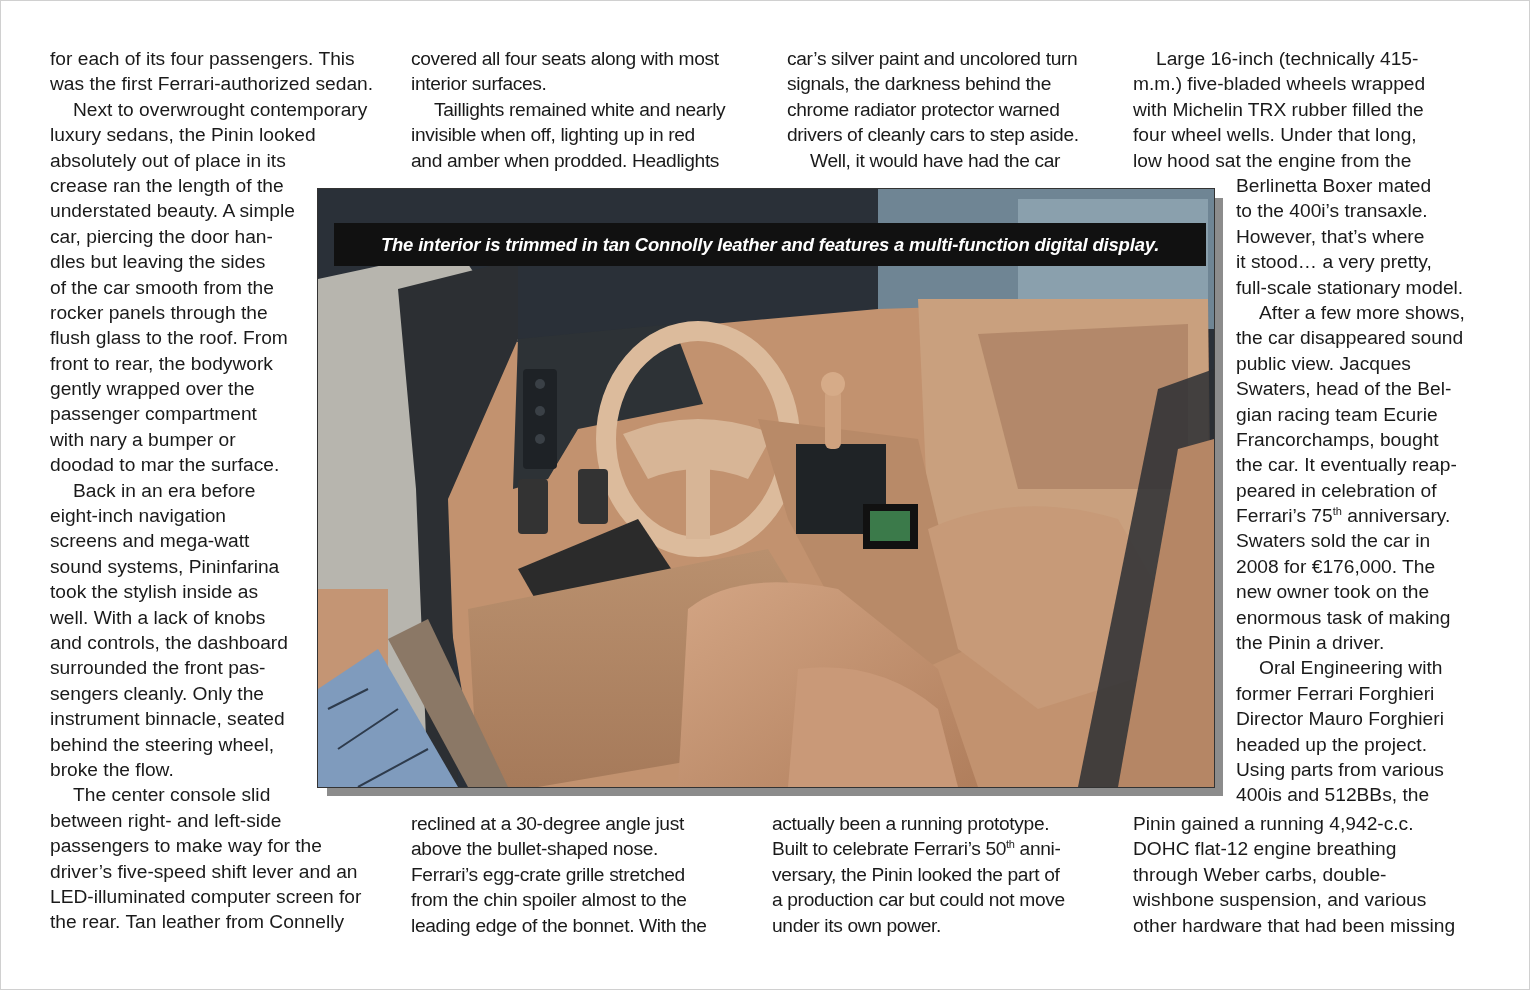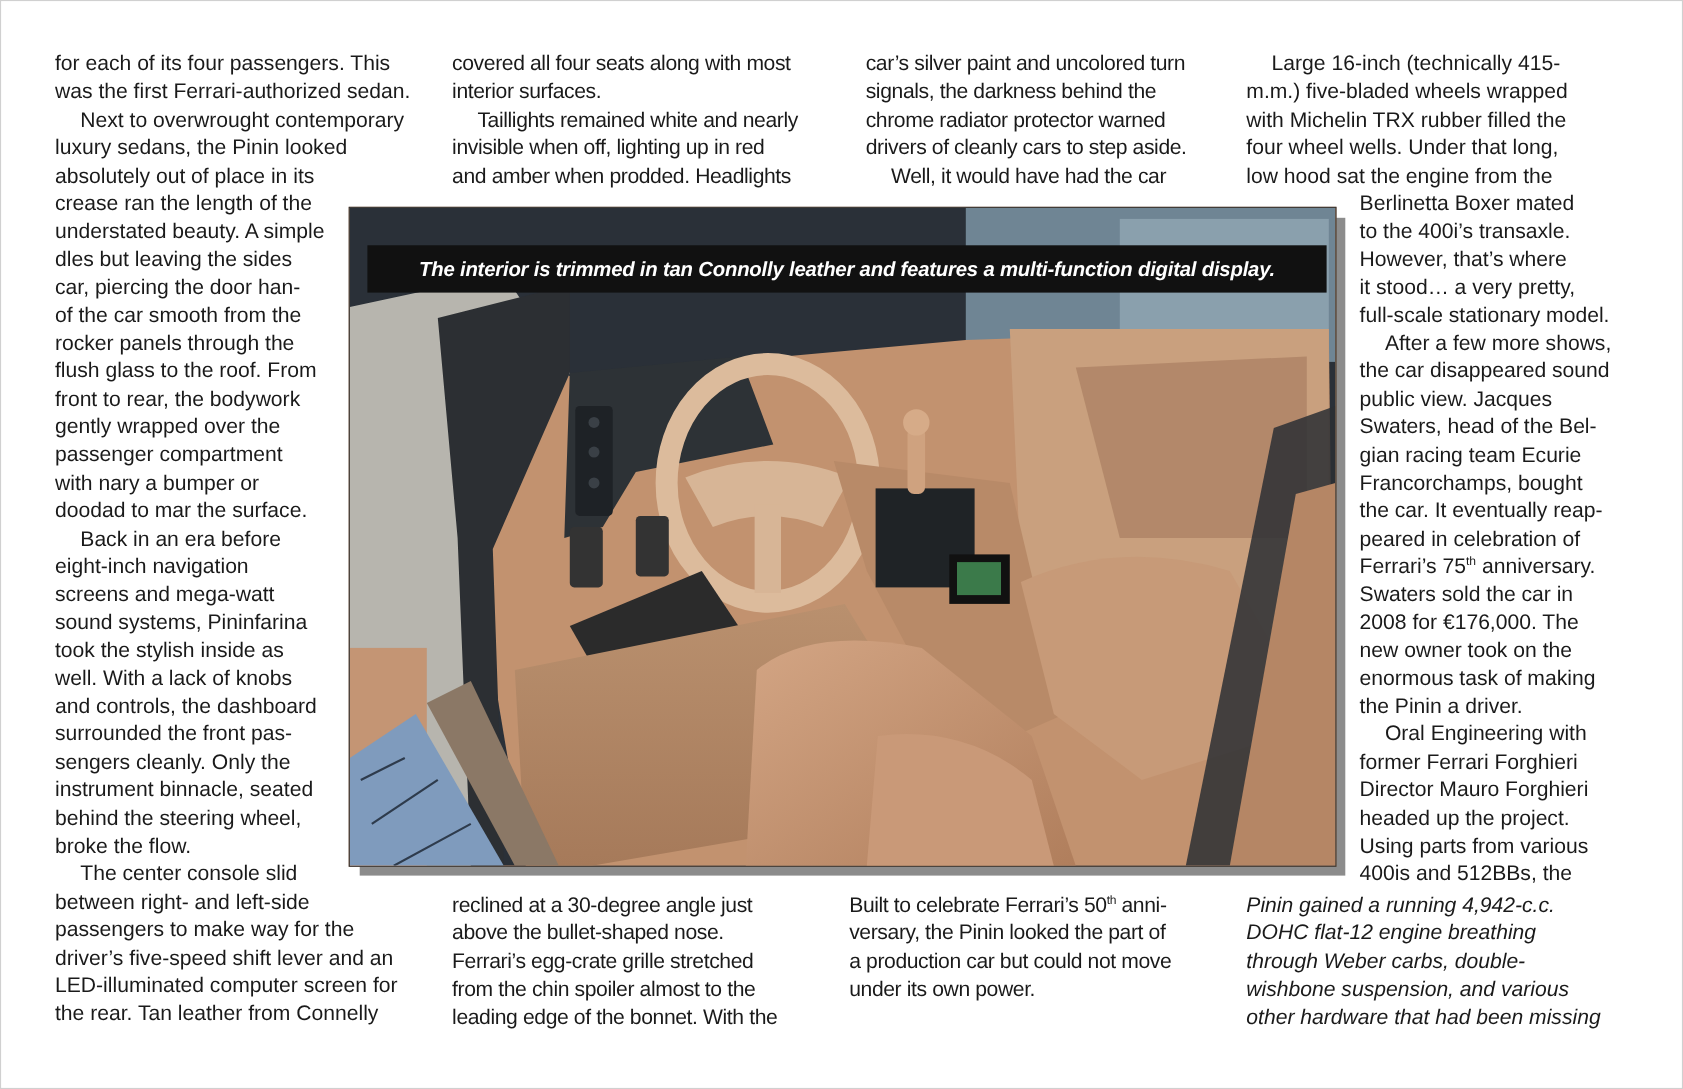--- a/index.html
+++ b/index.html
@@ -38,22 +38,22 @@
 <div class="page-frame"></div>
 
 <div class="col" id="c1" style="left:50px; top:46px;">
     <span class="ln">for each of its four passengers. This</span>
     <span class="ln">was the first Ferrari-authorized sedan.</span>
     <span class="ln ind">Next to overwrought contemporary</span>
     <span class="ln">luxury sedans, the Pinin looked</span>
     <span class="ln">absolutely out of place in its</span>
     <span class="ln">crease ran the length of the</span>
     <span class="ln">understated beauty. A simple</span>
+    <span class="ln">car, piercing the door han-</span>
     <span class="ln">dles but leaving the sides</span>
-    <span class="ln">car, piercing the door han-</span>
     <span class="ln">of the car smooth from the</span>
     <span class="ln">rocker panels through the</span>
     <span class="ln">flush glass to the roof. From</span>
     <span class="ln">front to rear, the bodywork</span>
     <span class="ln">gently wrapped over the</span>
     <span class="ln">passenger compartment</span>
     <span class="ln">with nary a bumper or</span>
     <span class="ln">doodad to mar the surface.</span>
     <span class="ln ind">Back in an era before</span>
     <span class="ln">eight-inch navigation</span>
@@ -91,20 +91,21 @@
   </div>
 
 <div class="col narrow" id="c3t" style="left:772px; top:46px;margin-left:15px;">
     <span class="ln">car’s silver paint and uncolored turn</span>
     <span class="ln">signals, the darkness behind the</span>
     <span class="ln">chrome radiator protector warned</span>
     <span class="ln">drivers of cleanly cars to step aside.</span>
     <span class="ln ind">Well, it would have had the car</span>
   </div>
 <div class="col narrow" id="c3b" style="left:772px; top:811px;">
+    <span class="ln">actually been a running prototype.</span>
     <span class="ln">Built to celebrate Ferrari’s 50<sup>th</sup> anni-</span>
     <span class="ln">versary, the Pinin looked the part of</span>
     <span class="ln">a production car but could not move</span>
     <span class="ln">under its own power.</span>
   </div>
 
 <div class="col" id="c4t" style="left:1133px; top:46px;">
     <span class="ln ind">Large 16-inch (technically 415-</span>
     <span class="ln">m.m.) five-bladed wheels wrapped</span>
     <span class="ln">with Michelin TRX rubber filled the</span>
@@ -131,21 +132,21 @@
     <span class="ln">new owner took on the</span>
     <span class="ln">enormous task of making</span>
     <span class="ln">the Pinin a driver.</span>
     <span class="ln ind">Oral Engineering with</span>
     <span class="ln">former Ferrari Forghieri</span>
     <span class="ln">Director Mauro Forghieri</span>
     <span class="ln">headed up the project.</span>
     <span class="ln">Using parts from various</span>
     <span class="ln">400is and 512BBs, the</span>
   </div>
-<div class="col" id="c4b" style="left:1133px; top:811px;font-style:italic;">
+<div class="col" id="c4b" style="left:1133px; top:811px;">
     <span class="ln">Pinin gained a running 4,942-c.c.</span>
     <span class="ln">DOHC flat-12 engine breathing</span>
     <span class="ln">through Weber carbs, double-</span>
     <span class="ln">wishbone suspension, and various</span>
     <span class="ln">other hardware that had been missing</span>
   </div>
 
 <div class="photo-shadow"></div>
 <div class="photo">
   <svg width="896" height="598" viewBox="0 0 896 598">

